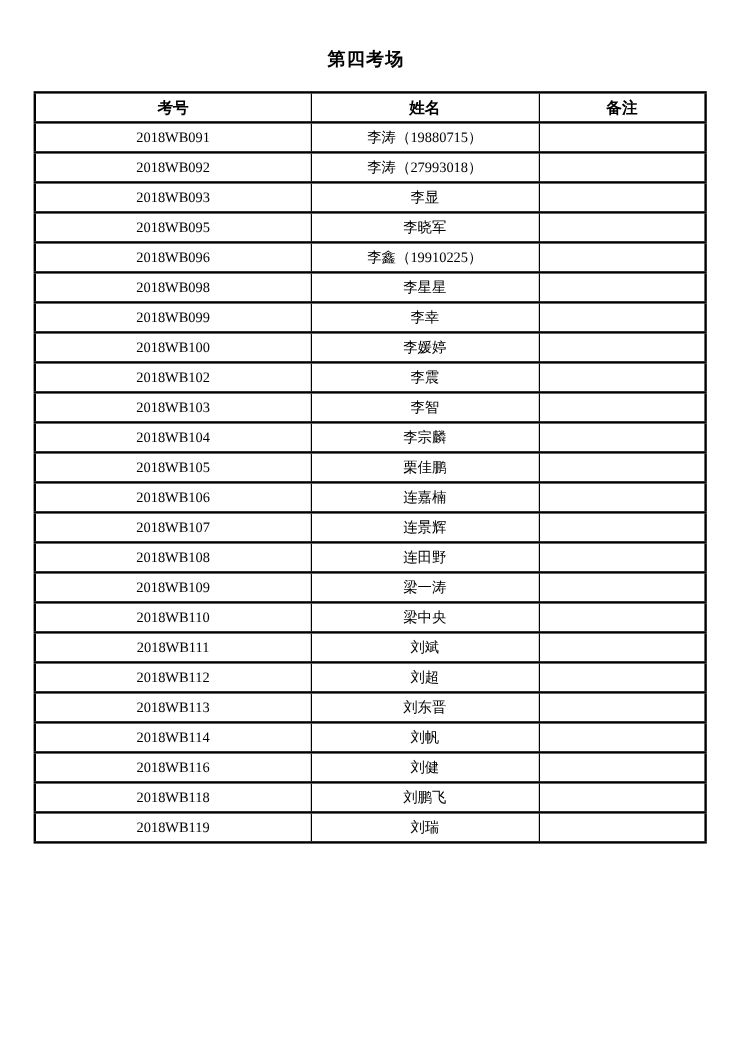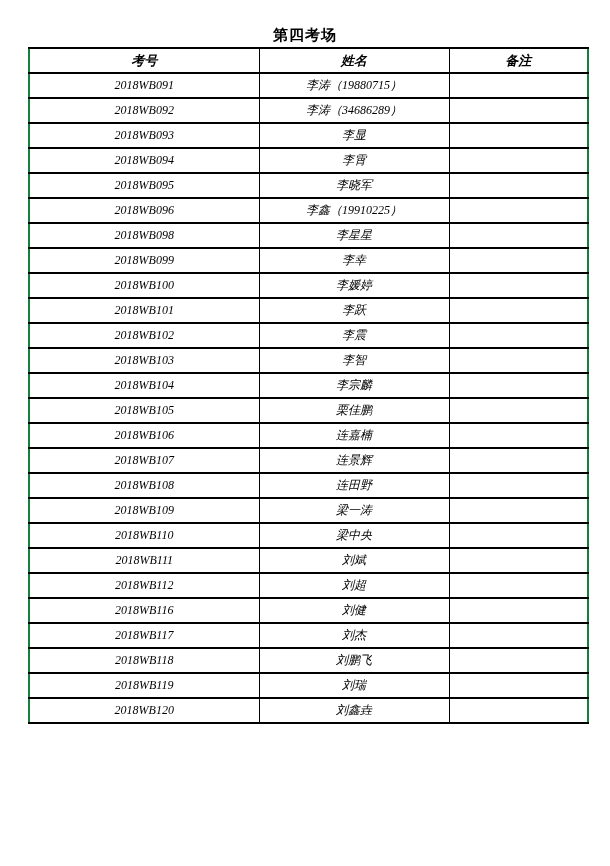--- a/index.html
+++ b/index.html
@@ -13,37 +13,36 @@
     font-family: "Liberation Serif", "DejaVu Serif", serif;
     color: #000000;
     overflow: hidden;
   }
   .page {
     position: relative;
     width: 610px;
     height: 866px;
   }
   .doc-title {
-    margin: 0;
+    margin: 15px;
     padding-top: 25px;
     height: 21px;
     line-height: 21px;
     text-align: center;
     font-size: 15px;
     font-weight: bold;
     letter-spacing: 1px;
   }
   table.roster {
     border-collapse: collapse;
     table-layout: fixed;
     width: 559px;
     margin-left: 28px;
     margin-top: 1px;
-    border: 2px solid #15803d;
-    font-style: italic;
+    border: 2px solid #000000;
   }
   col.c-id   { width: 230px; }
   col.c-name { width: 190px; }
   col.c-note { width: 139px; }
   table.roster th,
   table.roster td {
     border-left: 1px solid #000000;
     border-right: 1px solid #000000;
     border-top: 2px solid #000000;
     border-bottom: 2px solid #000000;
@@ -84,34 +83,29 @@
       </tr>
     </thead>
     <tbody id="roster-body">
         <tr>
           <td>2018WB091</td>
           <td>李涛（19880715）</td>
           <td></td>
         </tr>
         <tr>
           <td>2018WB092</td>
-          <td>李涛（34686289）</td>
+          <td>李涛（27993018）</td>
           <td></td>
         </tr>
         <tr>
           <td>2018WB093</td>
           <td>李显</td>
           <td></td>
         </tr>
         <tr>
-          <td>2018WB094</td>
-          <td>李霄</td>
-          <td></td>
-        </tr>
-        <tr>
           <td>2018WB095</td>
           <td>李晓军</td>
           <td></td>
         </tr>
         <tr>
           <td>2018WB096</td>
           <td>李鑫（19910225）</td>
           <td></td>
         </tr>
         <tr>
@@ -123,25 +117,20 @@
           <td>2018WB099</td>
           <td>李幸</td>
           <td></td>
         </tr>
         <tr>
           <td>2018WB100</td>
           <td>李媛婷</td>
           <td></td>
         </tr>
         <tr>
-          <td>2018WB101</td>
-          <td>李跃</td>
-          <td></td>
-        </tr>
-        <tr>
           <td>2018WB102</td>
           <td>李震</td>
           <td></td>
         </tr>
         <tr>
           <td>2018WB103</td>
           <td>李智</td>
           <td></td>
         </tr>
         <tr>
@@ -183,39 +172,39 @@
           <td>2018WB111</td>
           <td>刘斌</td>
           <td></td>
         </tr>
         <tr>
           <td>2018WB112</td>
           <td>刘超</td>
           <td></td>
         </tr>
         <tr>
+          <td>2018WB113</td>
+          <td>刘东晋</td>
+          <td></td>
+        </tr>
+        <tr>
+          <td>2018WB114</td>
+          <td>刘帆</td>
+          <td></td>
+        </tr>
+        <tr>
           <td>2018WB116</td>
           <td>刘健</td>
           <td></td>
         </tr>
         <tr>
-          <td>2018WB117</td>
-          <td>刘杰</td>
-          <td></td>
-        </tr>
-        <tr>
           <td>2018WB118</td>
           <td>刘鹏飞</td>
           <td></td>
         </tr>
         <tr>
           <td>2018WB119</td>
           <td>刘瑞</td>
-          <td></td>
-        </tr>
-        <tr>
-          <td>2018WB120</td>
-          <td>刘鑫垚</td>
           <td></td>
         </tr>
       </tbody>
   </table>
 </div>
 
 </body></html>

